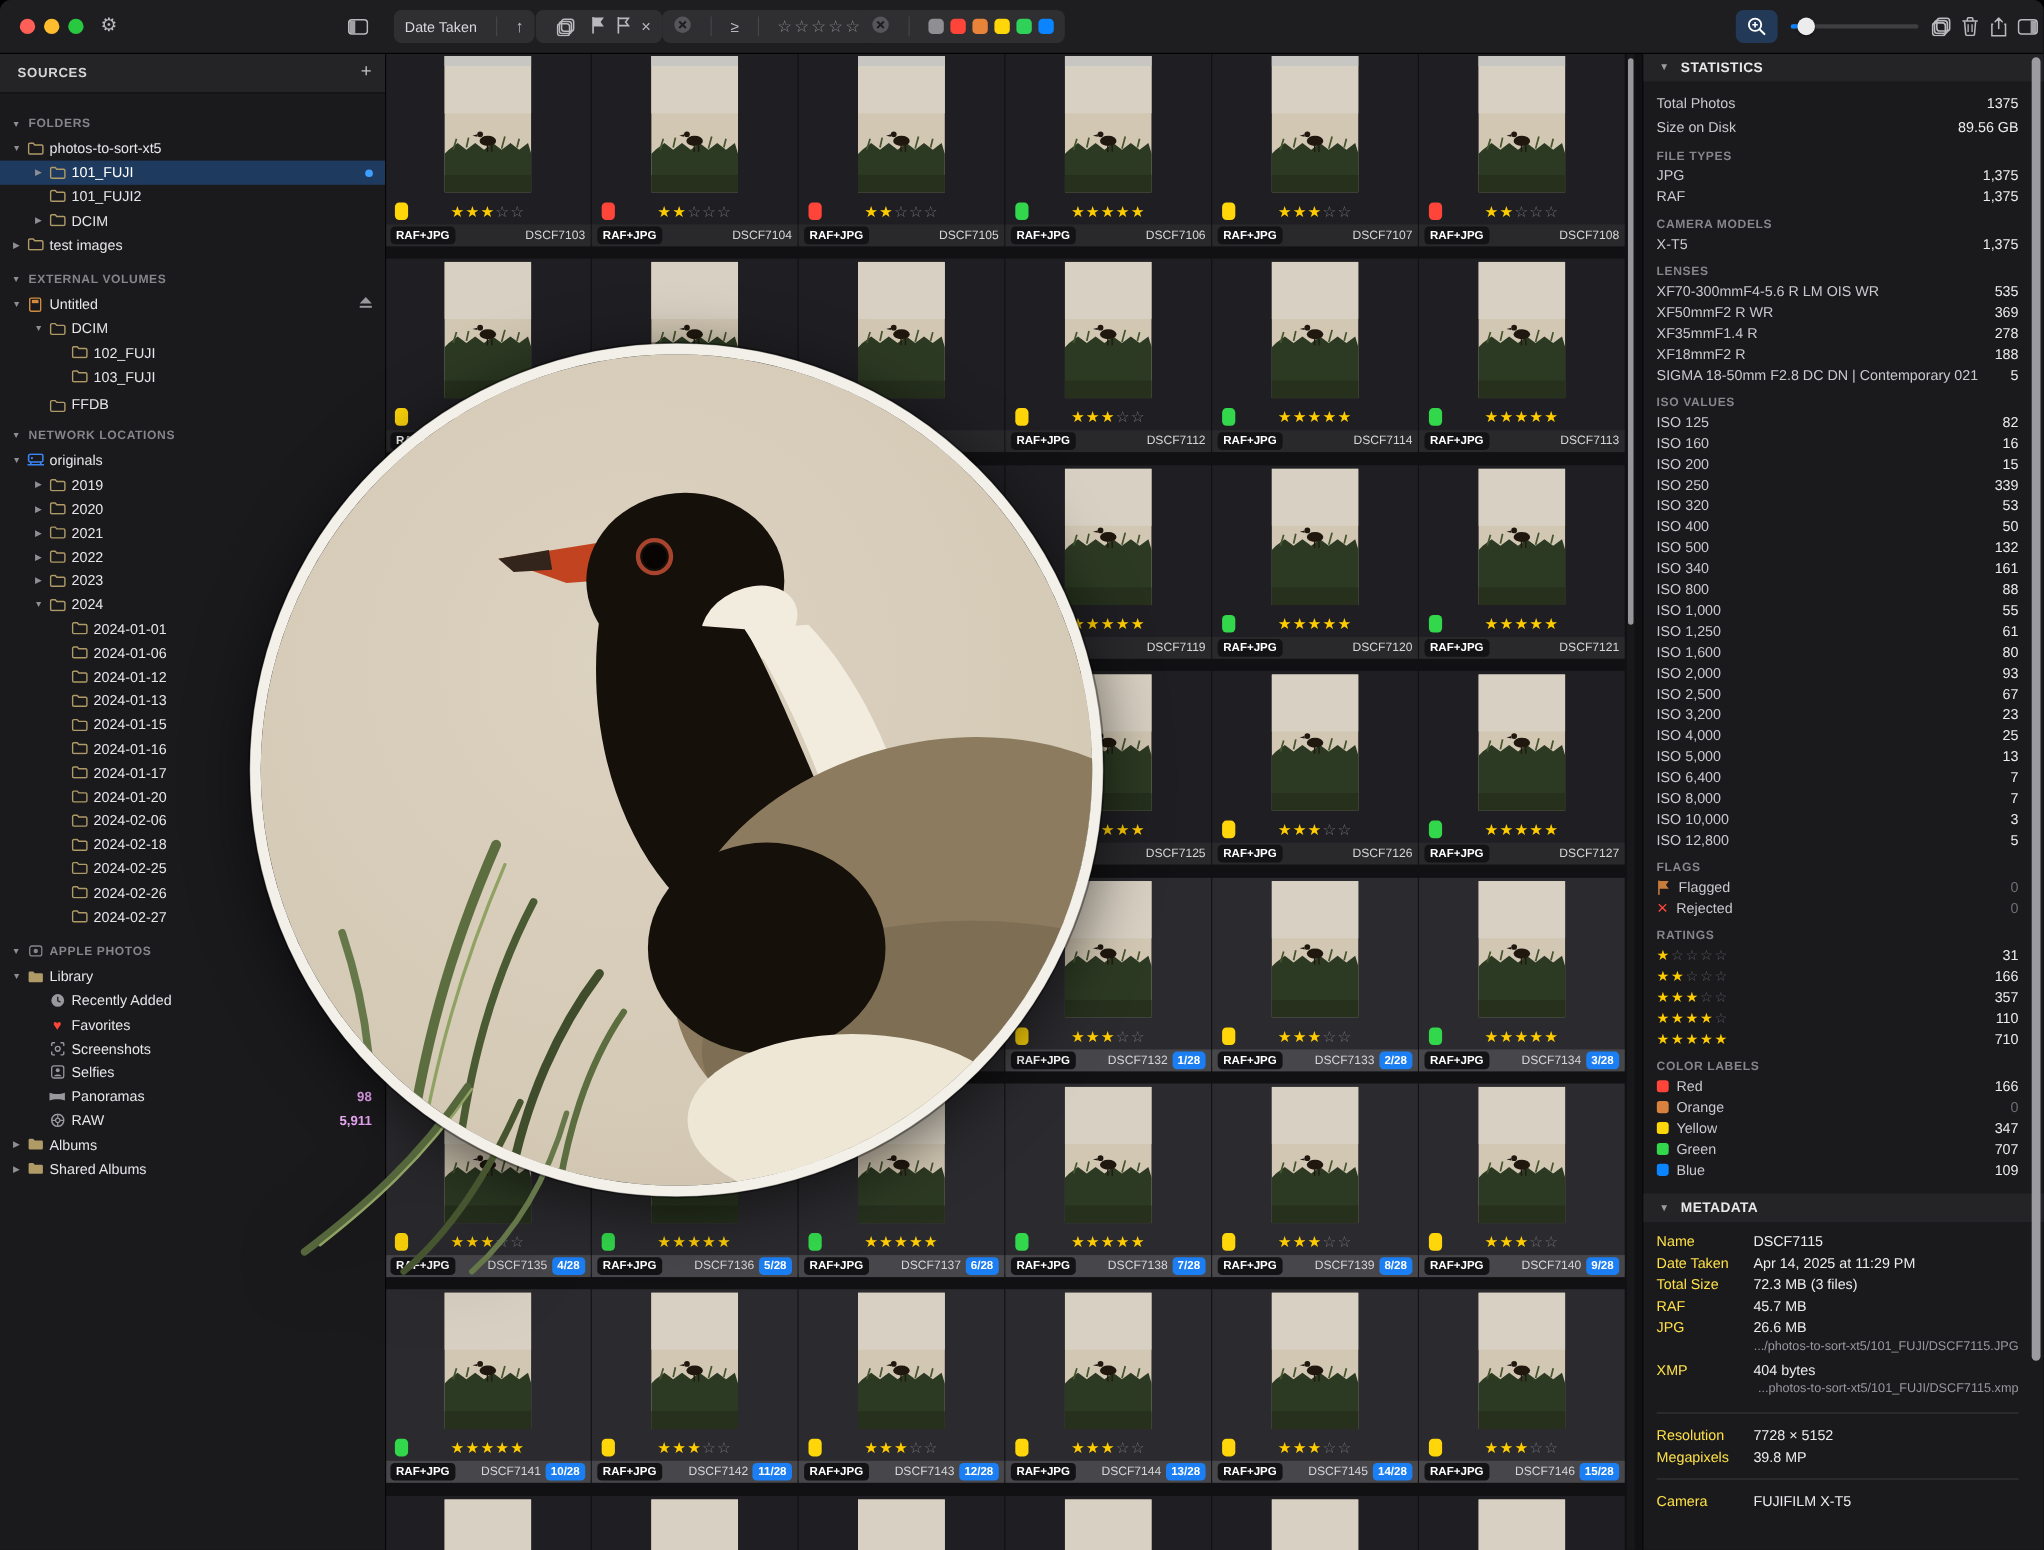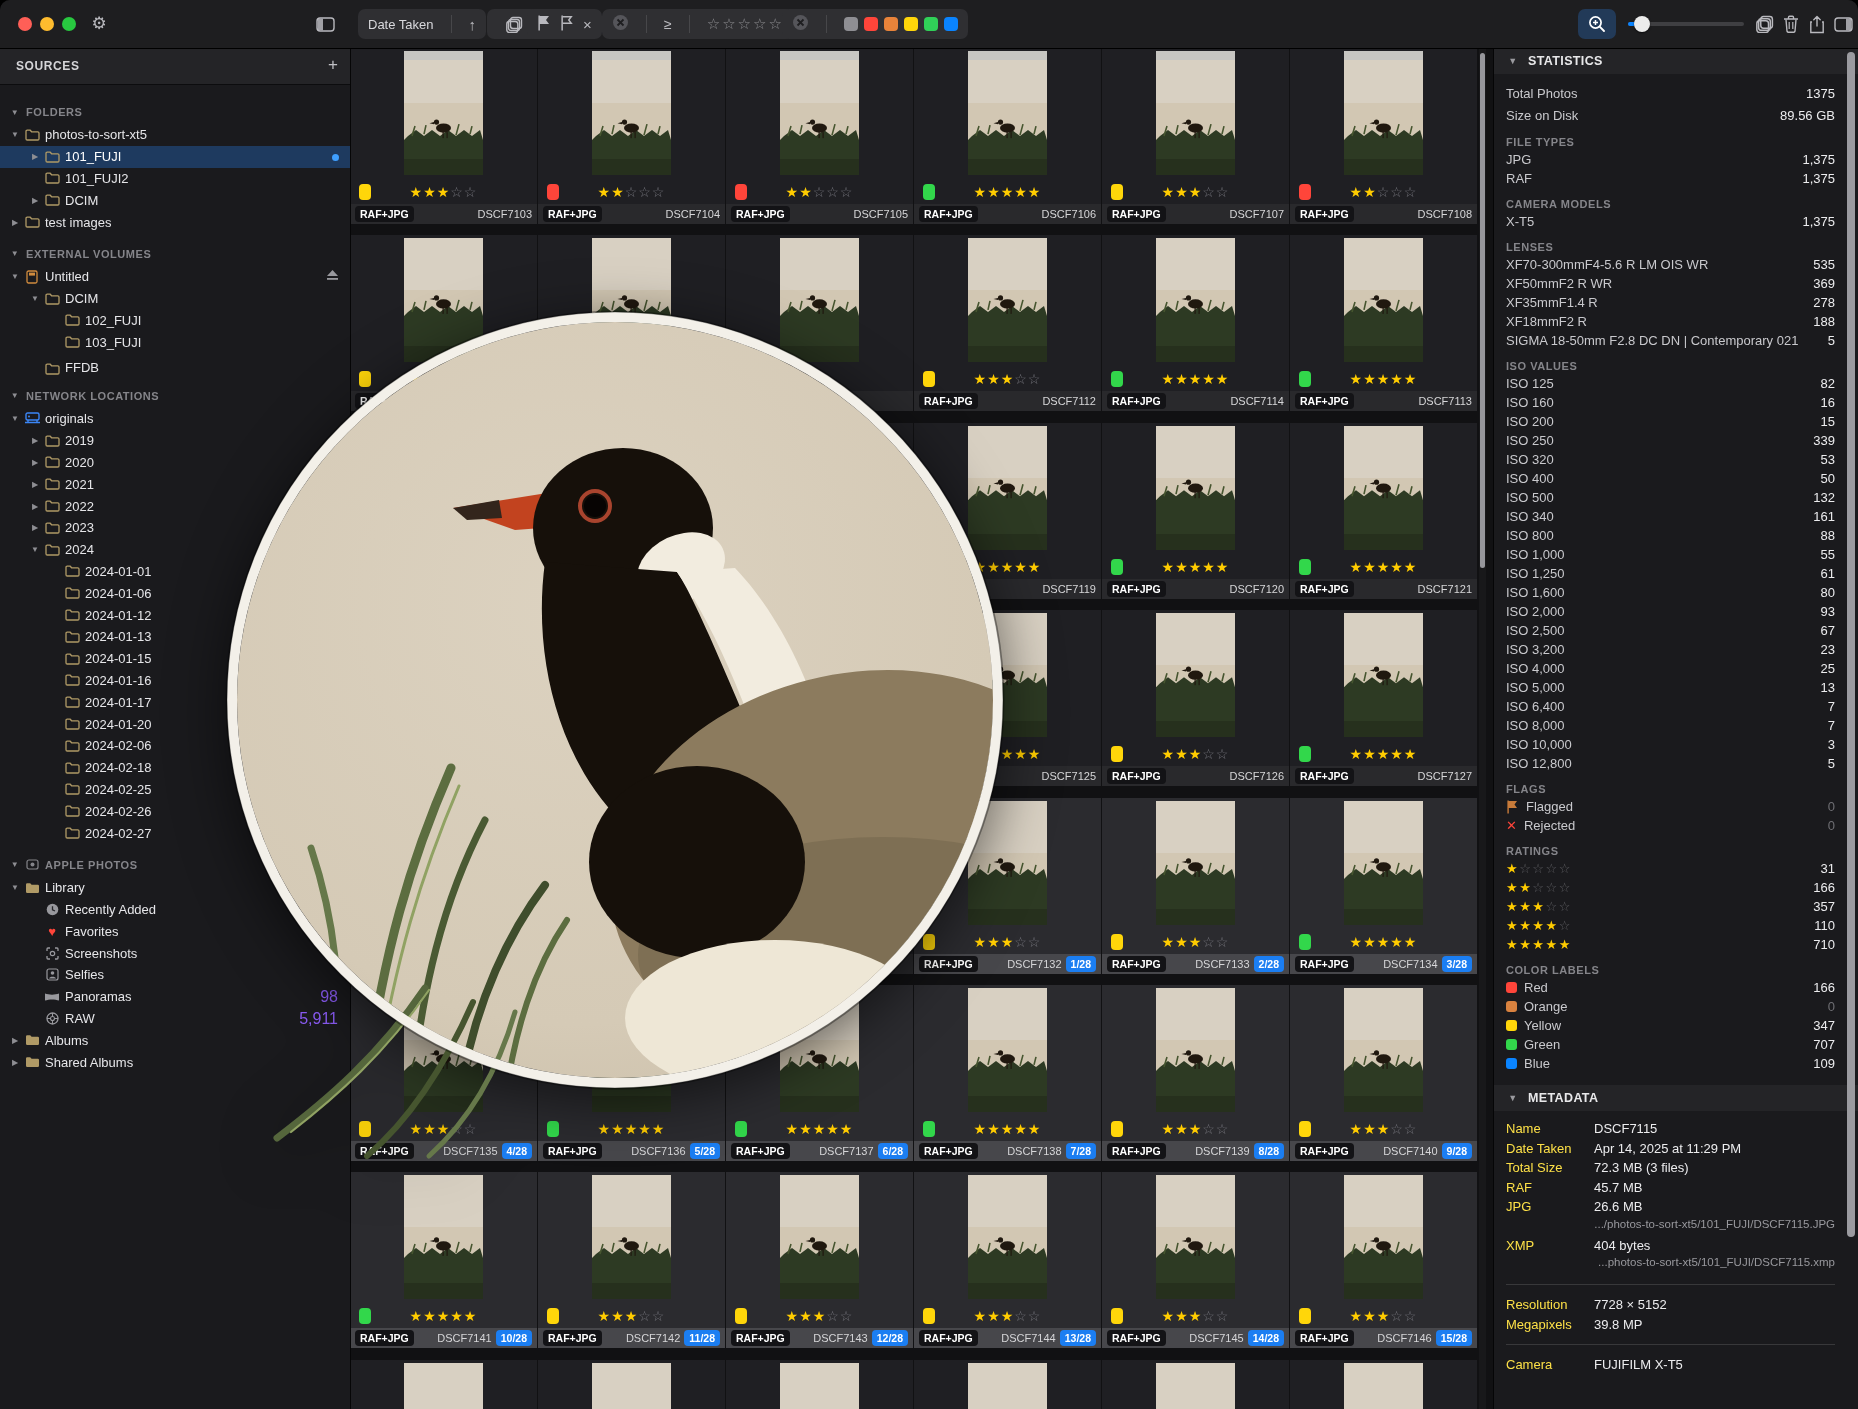--- a/index.html
+++ b/index.html
@@ -27,21 +27,21 @@
   .src-title{font-size:12px;font-weight:bold;letter-spacing:.05em;color:#d5d5d8;padding-left:16px;}
   .src-plus{position:absolute;right:12px;top:7px;font-size:17px;color:#c0c0c5;}
   .tree{padding-top:6px;}
   .sec-hdr{height:24px;margin-top:9px;display:flex;align-items:center;gap:6px;padding-left:14px;font-size:11px;font-weight:bold;letter-spacing:.05em;color:#85858a;}
   .titem{height:21.8px;display:flex;align-items:center;position:relative;font-size:13px;color:#e6e6e9;font-weight:500;}
   .titem.sel{background:#1e3a5f;color:#fff;}
   .chev{width:14px;text-align:center;color:#8e8e93;font-size:9px;flex:none;}
   .sec-hdr .chev{width:10px;margin-left:-4px;}
   .ticn{width:20px;flex:none;display:flex;justify-content:center;align-items:center;}
   .tlabel{margin-left:3px;white-space:nowrap;}
-  .tcount{position:absolute;right:12px;color:#8b5cf6;font-size:16px;font-weight:400;}
+  .tcount{position:absolute;right:12px;color:#f0abfc;font-size:12px;font-weight:700;}
   .tdot{position:absolute;right:11px;top:8px;width:7px;height:7px;border-radius:50%;background:#3f9fff;}
   .teject{position:absolute;right:11px;top:3px;}
 
   
   .grid{position:absolute;left:350px;top:48px;width:1128px;z-index:1;}
   .grow{display:flex;gap:1px;height:187.4px;}
   .cell{width:187px;flex:none;background:#1f1f23;height:173px;position:relative;}
   .cell.selc{background:#2b2b2f;}
   .cell.partial{height:187px;}
   .thumbwrap{height:129px;display:flex;justify-content:center;align-items:flex-start;padding-top:3px;overflow:hidden;}

